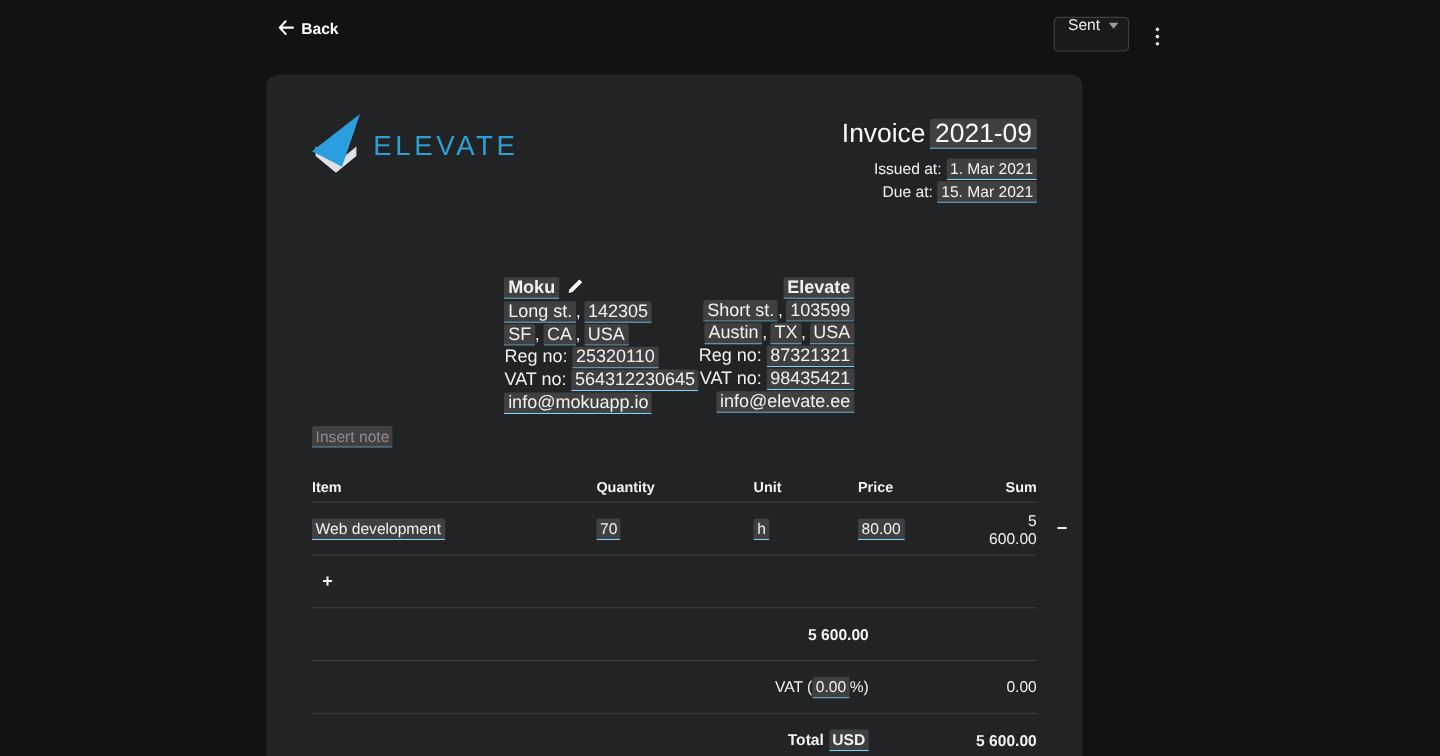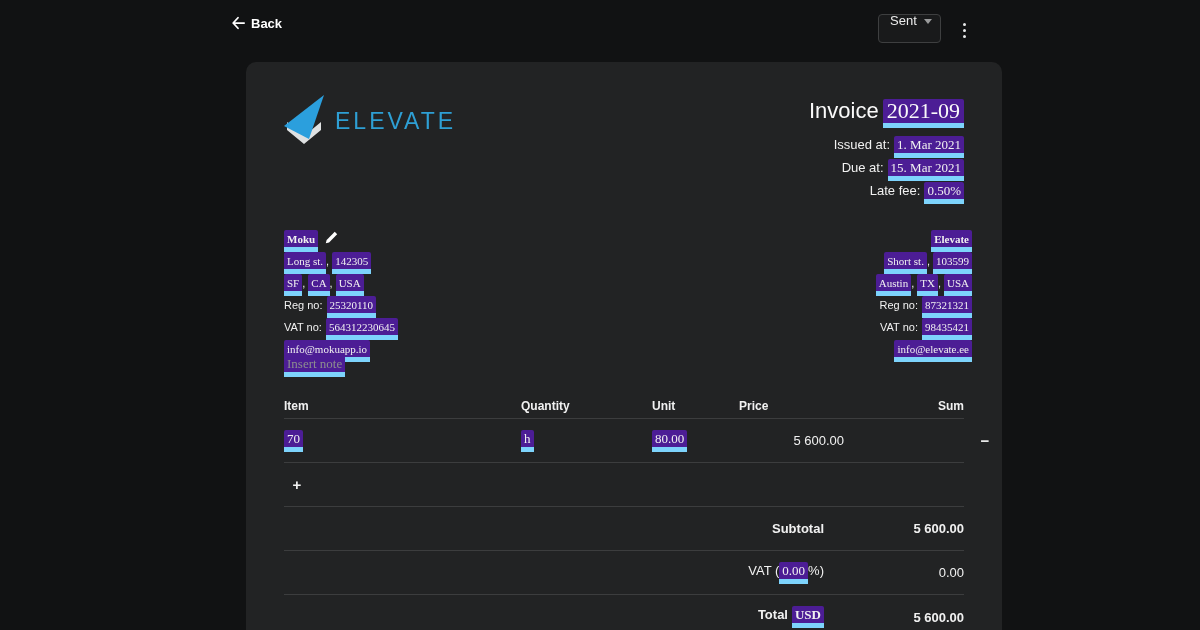--- a/index.html
+++ b/index.html
@@ -34,34 +34,33 @@
   }
   .kebab {
     position:absolute; left:956px; top:18px; width:16px; height:24px;
     display:flex; flex-direction:column; align-items:center; justify-content:center; gap:3px;
     cursor:pointer;
   }
   .kebab i { width:3px; height:3px; border-radius:50%; background:#e8e9ea; }
 
   
   .card {
-    position:absolute; left:222px; top:62px; width:756px; height:568px;
-    background:#222324; border-radius:10px 10px 0 0;margin-left:24px;
+    position:absolute; left:222px; top:62px; width:680px; height:568px;
+    background:#222324; border-radius:10px 10px 0 0;
   }
 
   
   .fld {
     display:inline-block;
-    background:#4c1d95;
-    border-bottom:5px solid #7dd3fc;
+    background:#404040;
+    border-bottom:1px solid #7dd3fc;
     border-radius:2px 2px 0 0;
     padding:1px 3px 0 3px;
     line-height:16px;
     cursor:text;
-    font-family:Liberation Serif, serif;
   }
   .fld.muted { color:#8d8e8f; }
   .sep { margin-right:3px; }
   .lbl { margin-right:4px; }
 
   
   .logo { position:absolute; left:36px; top:32px; display:flex; align-items:center; }
   .logo svg { display:block; }
   .logo-text {
     margin-left:9px; font-size:23px; letter-spacing:3px;
@@ -70,22 +69,22 @@
 
   
   .inv-head { position:absolute; right:38px; top:36px; text-align:right; }
   .inv-title { font-size:22px; line-height:26px; color:#fafafa; }
   .inv-title .fld { line-height:24px; padding:0 4px; }
   .inv-meta { margin-top:7px; font-size:13px; line-height:19px; }
 
   
   .parties {
     position:absolute; left:38px; right:30px; top:168px;
-    display:flex; justify-content:space-between;
-    font-size:11px; line-height:19px;
+    display:flex; justify-content:center;
+    font-size:15px; line-height:19px;
   }
   .party-right { text-align:right; }
   .party-name { font-weight:700; }
   .pencil-icon { margin-left:7px; cursor:pointer; vertical-align:-1px; }
 
   
   .note-row { position:absolute; left:38px; top:292px; font-size:13px; line-height:19px; }
 
   
   .items { position:absolute; left:38px; right:38px; top:331px; font-size:13px; }
@@ -153,23 +152,20 @@
     <div class="inv-title">
       <span class="lbl">Invoice</span><span class="fld">2021-09</span>
     </div>
     <div class="inv-meta">
       <div>
         <span class="lbl">Issued at:</span><span class="fld">1. Mar 2021</span>
       </div>
       <div>
         <span class="lbl">Due at:</span><span class="fld">15. Mar 2021</span>
       </div>
-      <div>
-        <span class="lbl">Late fee:</span><span class="fld">0.50%</span>
-      </div>
     </div>
   </div>
 
   <div class="parties">
     <div class="party-left">
       <div>
         <span class="fld party-name">Moku</span><span class="pencil-icon"><svg width="13" height="13" viewBox="0 0 16 16">
               <path d="M1 15 L2 11 L12 1 L15 4 L5 14 Z" fill="#ffffff"></path>
             </svg></span>
       </div>
@@ -219,33 +215,33 @@
   <div class="items">
     <div class="tbl-grid thead">
       <span>Item</span>
       <span>Quantity</span>
       <span>Unit</span>
       <span>Price</span>
       <span class="col-sum">Sum</span>
     </div>
 
     <div class="tbl-grid trow">
+      <span><span class="fld">Web development</span></span>
       <span><span class="fld">70</span></span>
       <span><span class="fld">h</span></span>
       <span><span class="fld">80.00</span></span>
       <span class="col-sum">5 600.00</span>
       <span class="remove-btn">−</span>
     </div>
 
     <div class="add-row">
       <span class="add-btn">+</span>
     </div>
 
     <div class="total-row">
-      <span class="total-label bold">Subtotal</span>
       <span class="total-value bold">5 600.00</span>
     </div>
 
     <div class="total-row">
       <span class="total-label">
         <span>VAT (</span><span class="fld">0.00</span><span>%)</span>
       </span>
       <span class="total-value">0.00</span>
     </div>
 

